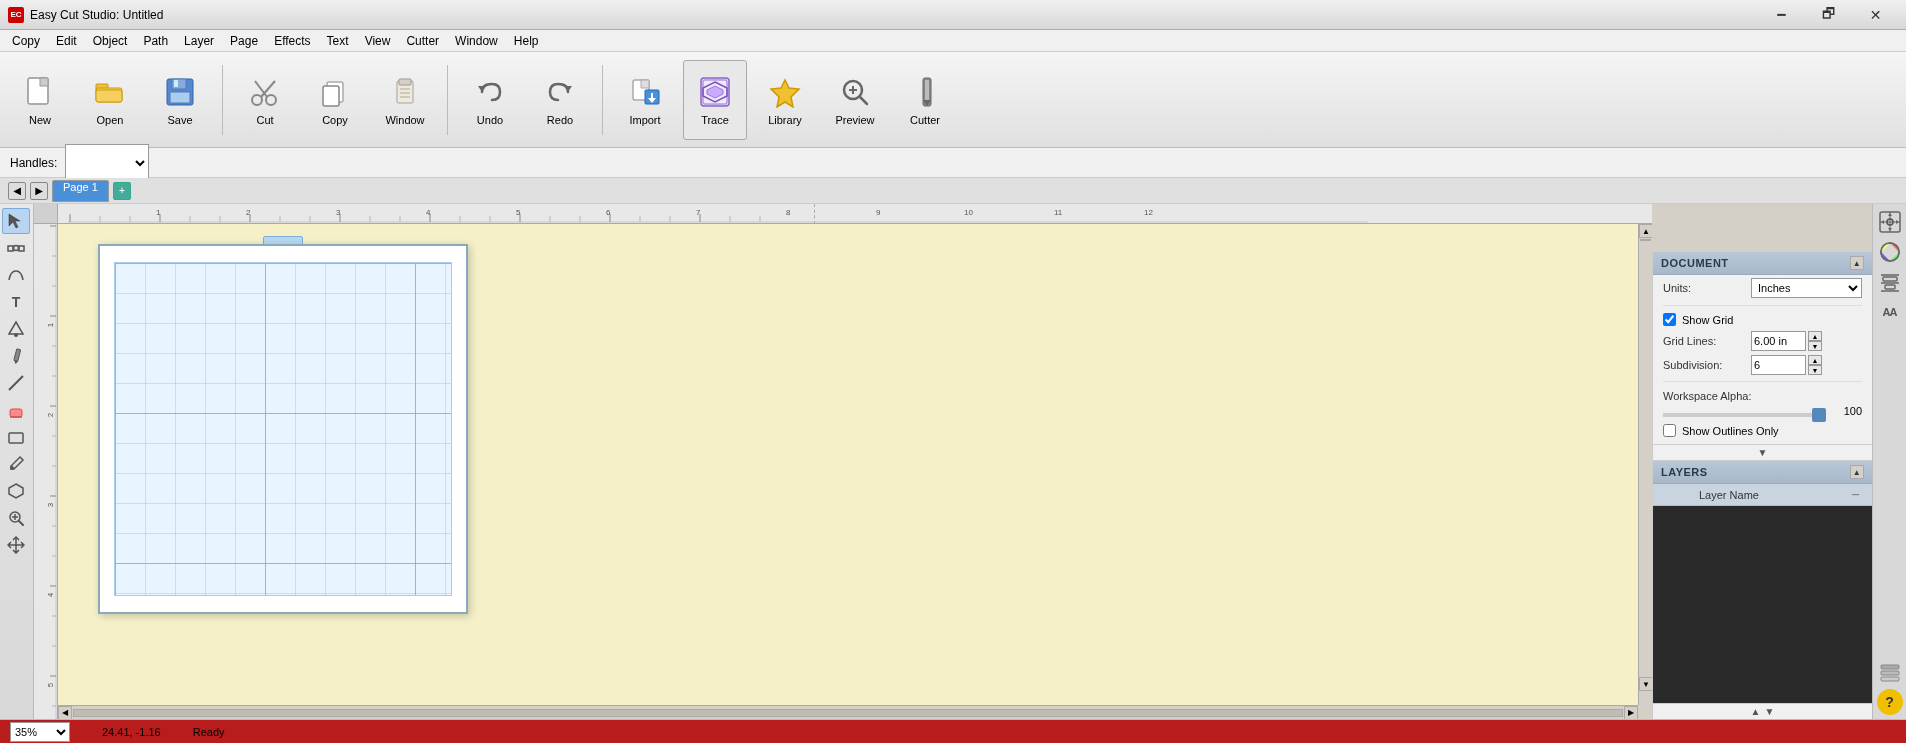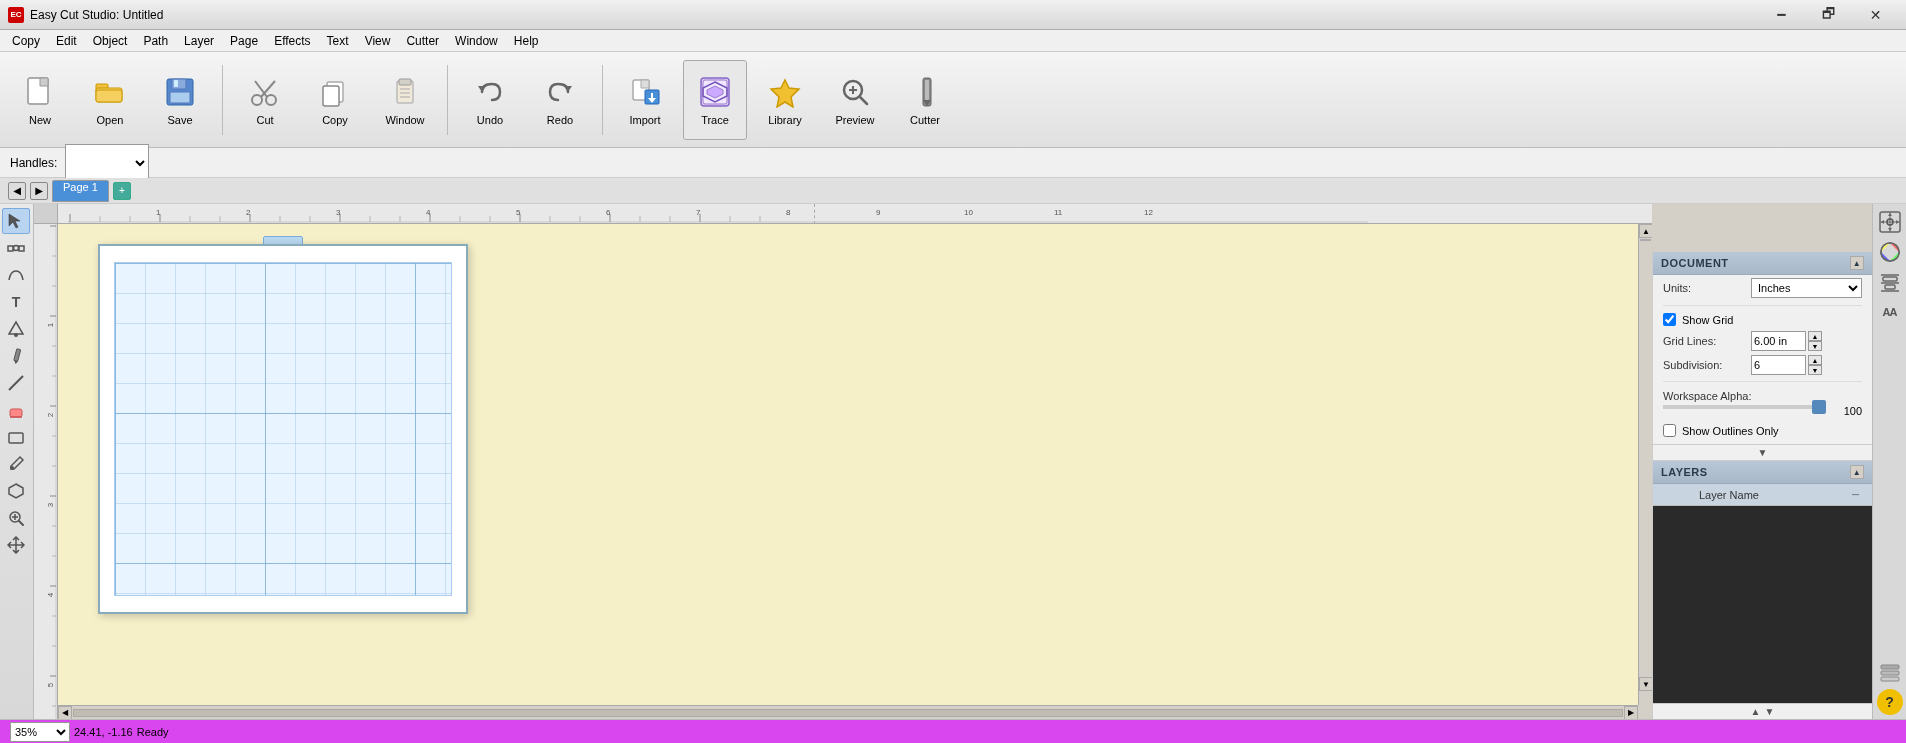--- a/index.html
+++ b/index.html
@@ -262,21 +262,21 @@
     .grid-label { font-size: 11px; color: #333; width: 80px; flex-shrink: 0; }
     .grid-input-wrap { display: flex; align-items: center; gap: 2px; }
     .grid-input { width: 55px; height: 20px; border: 1px solid #999; background: white; font-size: 11px; padding: 0 2px; }
     .grid-spinner { display: flex; flex-direction: column; }
     .grid-spin-btn { width: 14px; height: 10px; border: 1px solid #999; background: #e8e8e8; cursor: pointer; display: flex; align-items: center; justify-content: center; font-size: 7px; line-height: 1; }
 
     .workspace-alpha-row {
       padding: 4px 10px;
     }
     .alpha-label { font-size: 11px; color: #333; margin-bottom: 3px; }
-    .alpha-slider-wrap { display: flex; align-items: flex-start; gap: 6px; }
+    .alpha-slider-wrap { display: flex; align-items: flex-end; gap: 6px; }
     .alpha-slider { flex: 1; -webkit-appearance: none; height: 4px; background: #ccc; outline: none; }
     .alpha-slider::-webkit-slider-thumb { -webkit-appearance: none; width: 14px; height: 14px; background: #5588bb; border-radius: 2px; cursor: pointer; }
     .alpha-val { font-size: 11px; width: 30px; text-align: right; }
 
     
     #layers-section { flex: 1; display: flex; flex-direction: column; min-height: 120px; }
     #layers-content { flex: 1; background: #2a2a2a; }
 
     
     #far-right {
@@ -298,26 +298,26 @@
       display: flex;
       align-items: center;
       justify-content: center;
       border-radius: 2px;
       font-size: 14px;
     }
 
     
     #statusbar {
       height: 24px;
-      background: #d946ef;
+      background: #b91c1c;
       border-top: 1px solid #bbb;
       display: flex;
       align-items: center;
       padding: 0 10px;
-      gap: 4px;
+      gap: 32px;
       font-size: 11px;
     }
     #zoom-select { height: 20px; border: 1px solid #999; background: white; font-size: 11px; width: 60px; }
 
     
     .scroll-arrow { 
       width: 14px; height: 14px; 
       background: #d4d0c8; 
       border: 1px solid #aaa; 
       display: flex; align-items: center; justify-content: center; 

